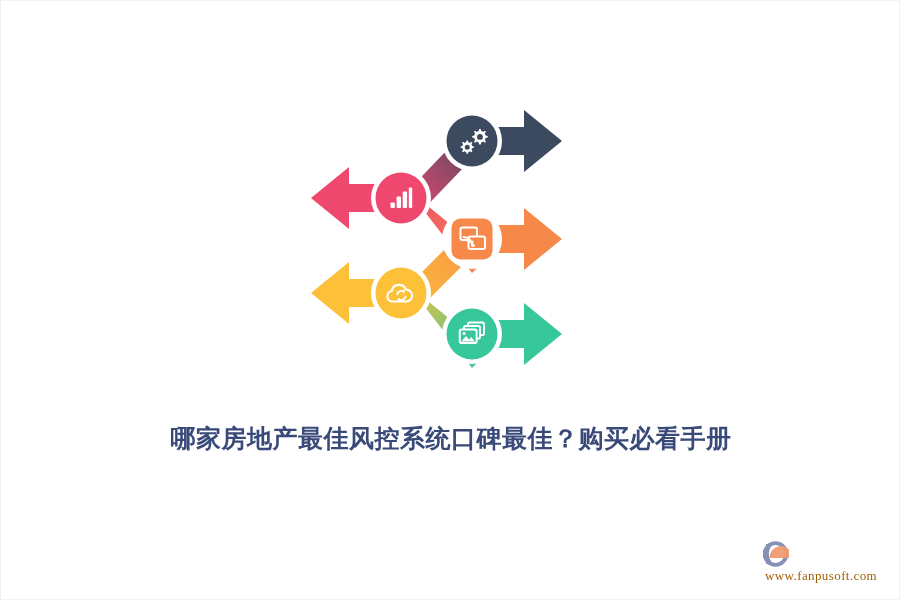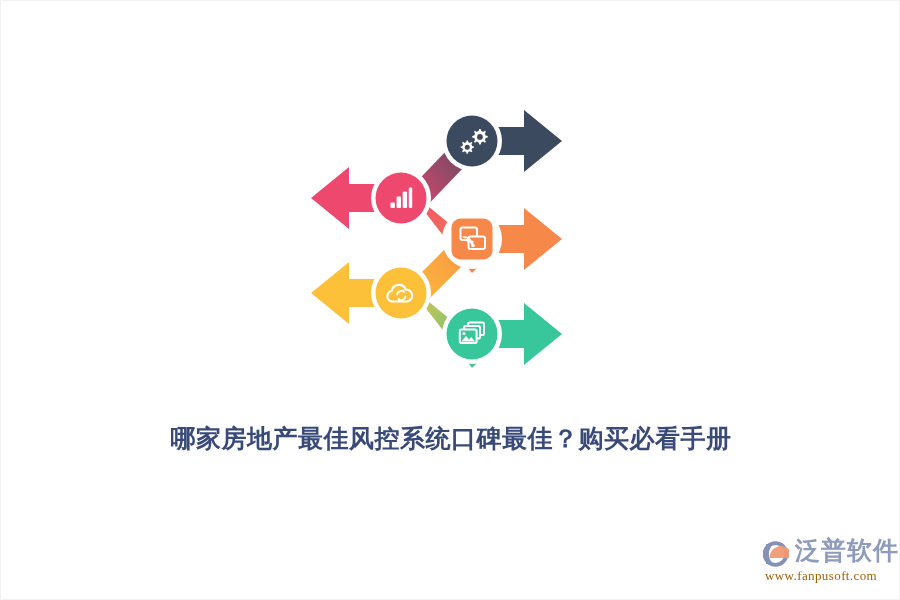--- a/index.html
+++ b/index.html
@@ -182,17 +182,16 @@
   <div id="title">哪家房地产最佳风控系统口碑最佳？购买必看手册</div>
 
   <div id="logo">
     <div class="mark">
       <svg viewBox="0 0 30 30" width="30" height="30" xmlns="http://www.w3.org/2000/svg" aria-hidden="true">
         <path d="M 15.5 2.2 A 12.8 12.8 0 1 0 15.5 27.8 A 12.8 12.8 0 0 0 15.5 2.2 Z M 15.5 6.0 A 9.0 9.0 0 1 1 15.5 24.0 A 9.0 9.0 0 0 1 15.5 6.0 Z" fill="#8692b5" transform="translate(-3,0)"></path>
         <path d="M 26.0 10.5 A 11.5 11.5 0 0 0 6.5 19.0 L 26.0 19.0 Z" fill="#ef9a72" opacity="0.95"></path>
         <path d="M 3.0 5.0 L 10.5 5.0 A 13.0 13.0 0 0 0 10.5 25.0 L 3.0 25.0 Z" fill="#8692b5"></path>
       </svg>
     </div>
-    <div class="brand">泛普软件</div>
     <div class="url">www.fanpusoft.com</div>
   </div>
 
 </div>
 
 </body></html>

